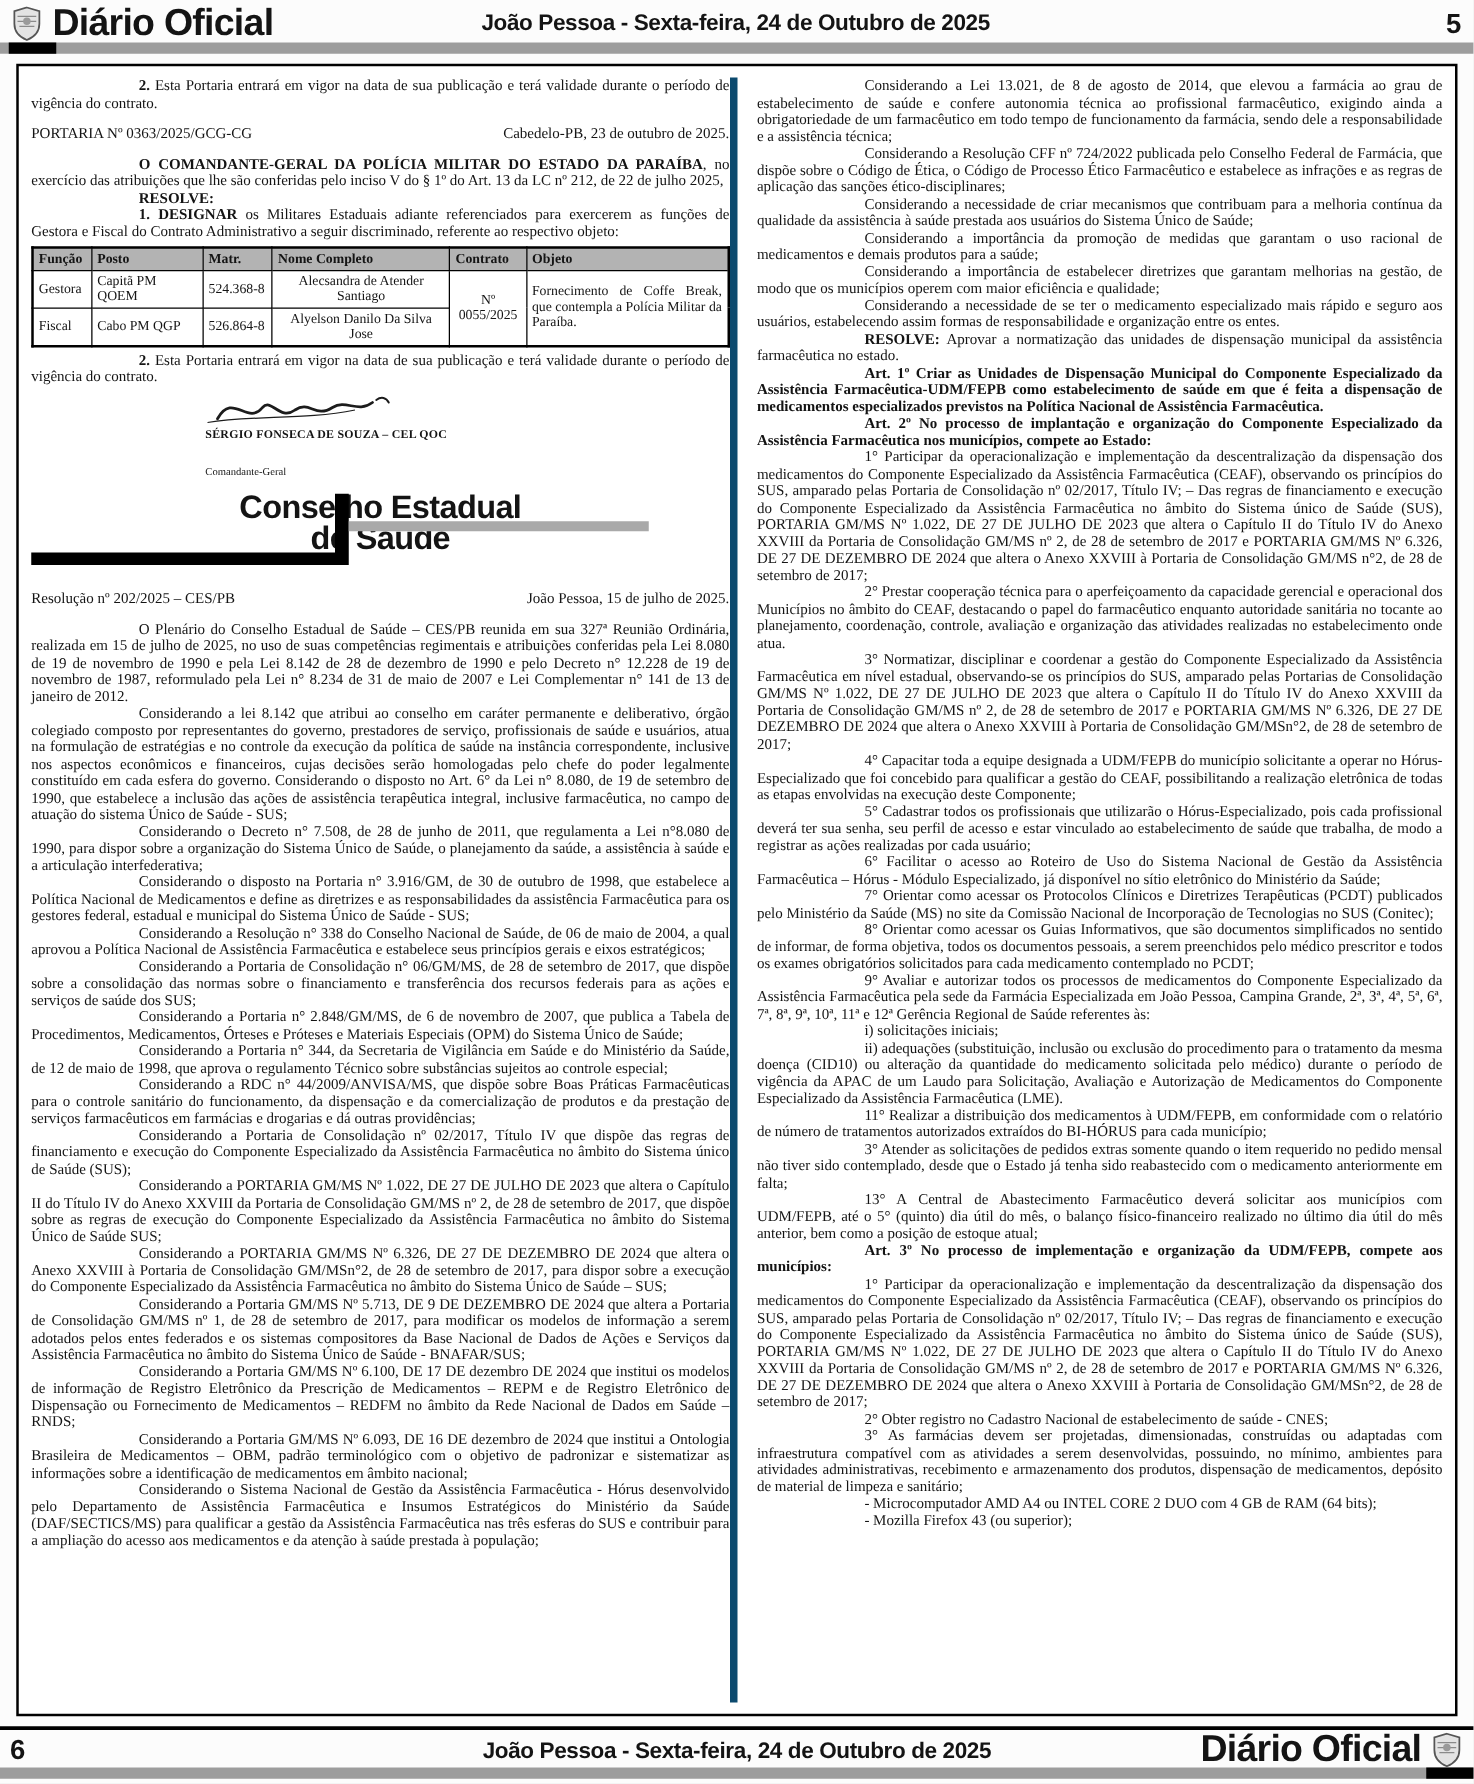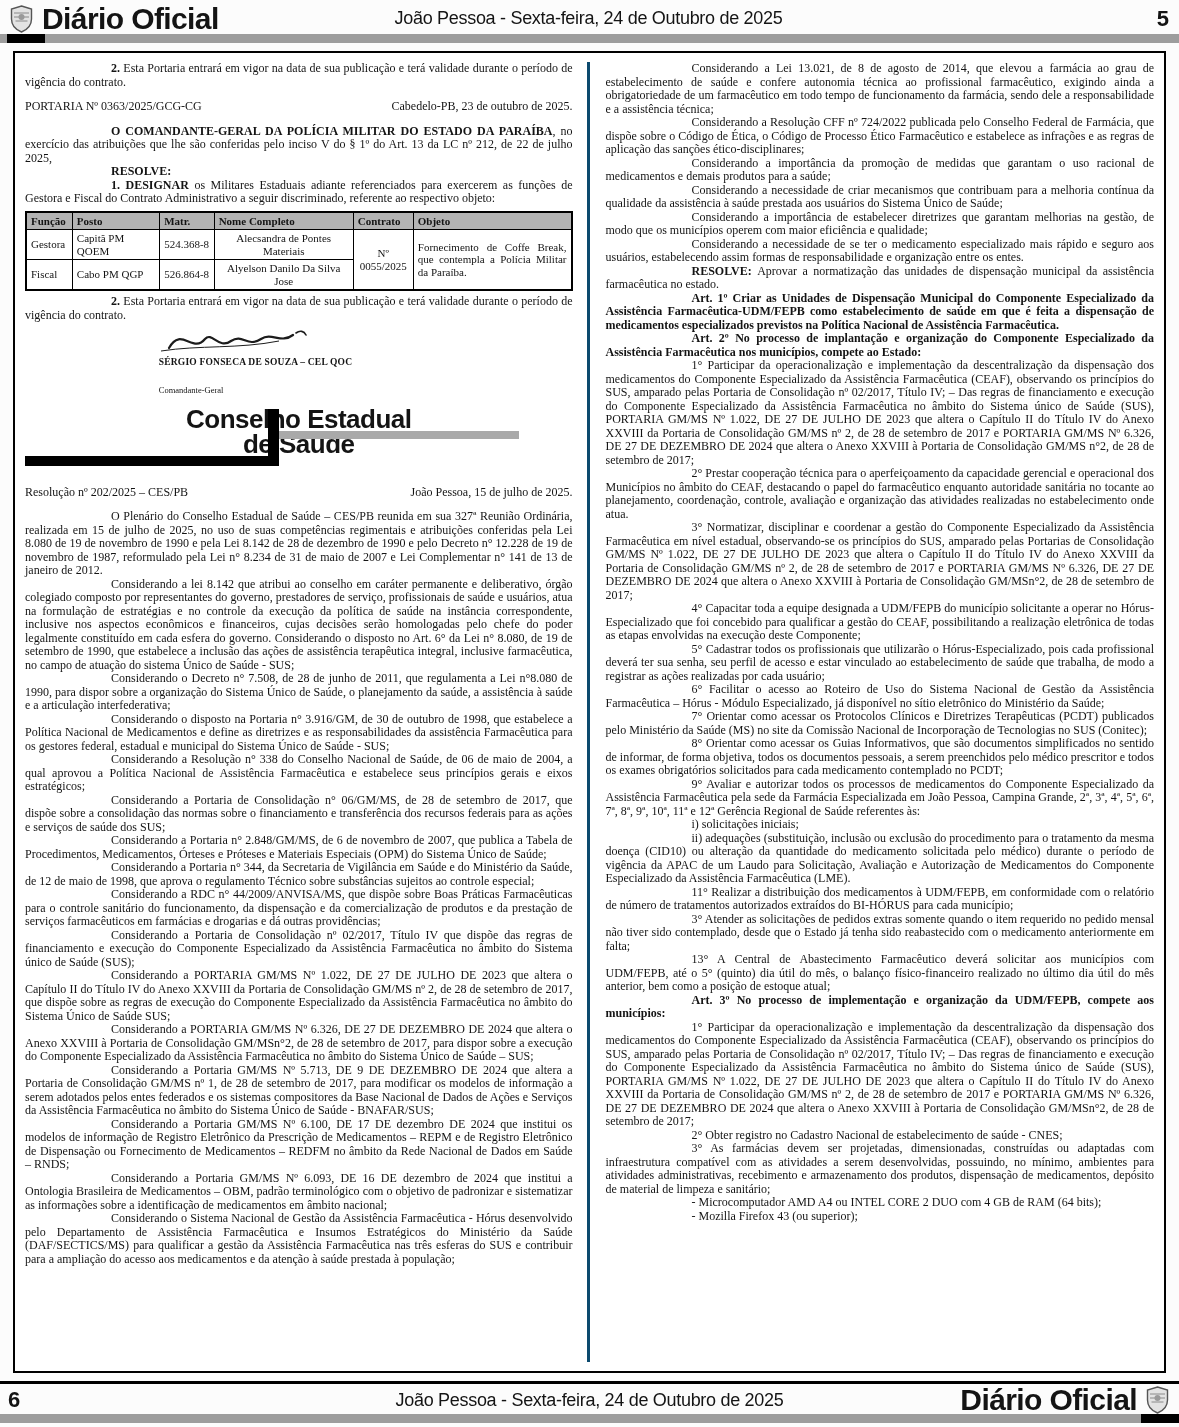--- a/index.html
+++ b/index.html
@@ -4,34 +4,34 @@
 <style>
   html,body{margin:0;padding:0;background:#e9e9e9;}
   .page{position:relative;width:1179px;height:1427px;background:#fcfcfc;margin:0 auto;
         font-family:"Liberation Serif",serif;color:#141414;overflow:hidden;}
 
   
   .masthead{height:34px;display:flex;align-items:center;padding:3px 10px 0 8px;box-sizing:border-box;}
   .brand{display:flex;align-items:center;gap:7px;width:230px;}
   .brand-name{font-family:"Liberation Sans",sans-serif;font-weight:bold;font-size:30px;
               letter-spacing:-0.6px;white-space:nowrap;}
-  .edition{flex:1;text-align:center;font-family:"Liberation Sans",sans-serif;font-weight:normal;
+  .edition{flex:1;text-align:center;font-family:"Liberation Sans",sans-serif;font-weight:bold;
            font-size:18px;letter-spacing:-0.3px;}
   .pagenum{width:230px;text-align:right;font-family:"Liberation Sans",sans-serif;font-weight:bold;font-size:22px;}
   .masthead-foot .pagenum{text-align:left;}
   .rule{height:9px;background:#9d9d9d;position:relative;}
   .rule .blk{position:absolute;top:0;height:100%;width:38px;background:#000;}
   .rule-top .blk{left:7px;}
   .rule-bottom .blk{right:0;}
 
   
   .content-box{margin:8px 13px 0 13px;height:1322px;box-sizing:border-box;border:2px solid #000;
                background:#fff;display:flex;padding:9px 10px;overflow:hidden;}
   .col{width:50%;box-sizing:border-box;font-size:12px;line-height:13.5px;}
-  .col-left{padding-right:14px;border-right:3px solid #0c4a6e;}
+  .col-left{border-right:6px solid #0c4a6e;}
   .col-right{padding-left:16px;}
   .para{margin:0;text-indent:86px;text-align:justify;}
   .para.bold{font-weight:bold;}
   .para .lead,.lead{font-weight:bold;}
 
   
   .doc-row{display:flex;justify-content:space-between;font-weight:normal;margin:11px 0;}
   .resolve-line{margin:0;text-indent:86px;font-weight:bold;}
 
   
@@ -112,21 +112,21 @@
             <th>Nome Completo</th>
             <th>Contrato</th>
             <th>Objeto</th>
           </tr>
         </thead>
         <tbody>
           <tr>
             <td>Gestora</td>
             <td>Capitã PM QOEM</td>
             <td>524.368-8</td>
-            <td class="ctr">Alecsandra de Pontes Materiais</td>
+            <td class="ctr">Alecsandra de Atender Santiago</td>
             <td class="ctr" rowspan="2">Nº 0055/2025</td>
             <td class="obj" rowspan="2">Fornecimento de Coffe Break, que contempla a Polícia Militar da Paraíba.</td>
           </tr>
           <tr>
             <td>Fiscal</td>
             <td>Cabo PM QGP</td>
             <td>526.864-8</td>
             <td class="ctr">Alyelson Danilo Da Silva Jose</td>
           </tr>
         </tbody>
@@ -175,22 +175,22 @@
           <p class="para">Considerando a Portaria GM/MS Nº 5.713, DE 9 DE DEZEMBRO DE 2024 que altera a Portaria de Consolidação GM/MS nº 1, de 28 de setembro de 2017, para modificar os modelos de informação a serem adotados pelos entes federados e os sistemas compositores da Base Nacional de Dados de Ações e Serviços da Assistência Farmacêutica no âmbito do Sistema Único de Saúde - BNAFAR/SUS;</p>
           <p class="para">Considerando a Portaria GM/MS Nº 6.100, DE 17 DE dezembro DE 2024 que institui os modelos de informação de Registro Eletrônico da Prescrição de Medicamentos – REPM e de Registro Eletrônico de Dispensação ou Fornecimento de Medicamentos – REDFM no âmbito da Rede Nacional de Dados em Saúde – RNDS;</p>
           <p class="para">Considerando a Portaria GM/MS Nº 6.093, DE 16 DE dezembro de 2024 que institui a Ontologia Brasileira de Medicamentos – OBM, padrão terminológico com o objetivo de padronizar e sistematizar as informações sobre a identificação de medicamentos em âmbito nacional;</p>
           <p class="para">Considerando o Sistema Nacional de Gestão da Assistência Farmacêutica - Hórus desenvolvido pelo Departamento de Assistência Farmacêutica e Insumos Estratégicos do Ministério da Saúde (DAF/SECTICS/MS) para qualificar a gestão da Assistência Farmacêutica nas três esferas do SUS e contribuir para a ampliação do acesso aos medicamentos e da atenção à saúde prestada à população;</p>
         </div>
     </div>
 
     <div class="col col-right" id="right-paras">
         <p class="para">Considerando a Lei 13.021, de 8 de agosto de 2014, que elevou a farmácia ao grau de estabelecimento de saúde e confere autonomia técnica ao profissional farmacêutico, exigindo ainda a obrigatoriedade de um farmacêutico em todo tempo de funcionamento da farmácia, sendo dele a responsabilidade e a assistência técnica;</p>
         <p class="para">Considerando a Resolução CFF nº 724/2022 publicada pelo Conselho Federal de Farmácia, que dispõe sobre o Código de Ética, o Código de Processo Ético Farmacêutico e estabelece as infrações e as regras de aplicação das sanções ético-disciplinares;</p>
+        <p class="para">Considerando a necessidade de criar mecanismos que contribuam para a melhoria contínua da qualidade da assistência à saúde prestada aos usuários do Sistema Único de Saúde;</p>
         <p class="para">Considerando a importância da promoção de medidas que garantam o uso racional de medicamentos e demais produtos para a saúde;</p>
-        <p class="para">Considerando a necessidade de criar mecanismos que contribuam para a melhoria contínua da qualidade da assistência à saúde prestada aos usuários do Sistema Único de Saúde;</p>
         <p class="para">Considerando a importância de estabelecer diretrizes que garantam melhorias na gestão, de modo que os municípios operem com maior eficiência e qualidade;</p>
         <p class="para">Considerando a necessidade de se ter o medicamento especializado mais rápido e seguro aos usuários, estabelecendo assim formas de responsabilidade e organização entre os entes.</p>
         <p class="para"><b class="lead">RESOLVE: </b>Aprovar a normatização das unidades de dispensação municipal da assistência farmacêutica no estado.</p>
         <p class="para bold">Art. 1º Criar as Unidades de Dispensação Municipal do Componente Especializado da Assistência Farmacêutica-UDM/FEPB como estabelecimento de saúde em que é feita a dispensação de medicamentos especializados previstos na Política Nacional de Assistência Farmacêutica.</p>
         <p class="para bold">Art. 2º No processo de implantação e organização do Componente Especializado da Assistência Farmacêutica nos municípios, compete ao Estado:</p>
         <p class="para">1° Participar da operacionalização e implementação da descentralização da dispensação dos medicamentos do Componente Especializado da Assistência Farmacêutica (CEAF), observando os princípios do SUS, amparado pelas Portaria de Consolidação nº 02/2017, Título IV; – Das regras de financiamento e execução do Componente Especializado da Assistência Farmacêutica no âmbito do Sistema único de Saúde (SUS), PORTARIA GM/MS Nº 1.022, DE 27 DE JULHO DE 2023 que altera o Capítulo II do Título IV do Anexo XXVIII da Portaria de Consolidação GM/MS nº 2, de 28 de setembro de 2017 e PORTARIA GM/MS Nº 6.326, DE 27 DE DEZEMBRO DE 2024 que altera o Anexo XXVIII à Portaria de Consolidação GM/MS n°2, de 28 de setembro de 2017;</p>
         <p class="para">2° Prestar cooperação técnica para o aperfeiçoamento da capacidade gerencial e operacional dos Municípios no âmbito do CEAF, destacando o papel do farmacêutico enquanto autoridade sanitária no tocante ao planejamento, coordenação, controle, avaliação e organização das atividades realizadas no estabelecimento onde atua.</p>
         <p class="para">3° Normatizar, disciplinar e coordenar a gestão do Componente Especializado da Assistência Farmacêutica em nível estadual, observando-se os princípios do SUS, amparado pelas Portarias de Consolidação GM/MS Nº 1.022, DE 27 DE JULHO DE 2023 que altera o Capítulo II do Título IV do Anexo XXVIII da Portaria de Consolidação GM/MS nº 2, de 28 de setembro de 2017 e PORTARIA GM/MS Nº 6.326, DE 27 DE DEZEMBRO DE 2024 que altera o Anexo XXVIII à Portaria de Consolidação GM/MSn°2, de 28 de setembro de 2017;</p>
         <p class="para">4° Capacitar toda a equipe designada a UDM/FEPB do município solicitante a operar no Hórus-Especializado que foi concebido para qualificar a gestão do CEAF, possibilitando a realização eletrônica de todas as etapas envolvidas na execução deste Componente;</p>
         <p class="para">5° Cadastrar todos os profissionais que utilizarão o Hórus-Especializado, pois cada profissional deverá ter sua senha, seu perfil de acesso e estar vinculado ao estabelecimento de saúde que trabalha, de modo a registrar as ações realizadas por cada usuário;</p>

